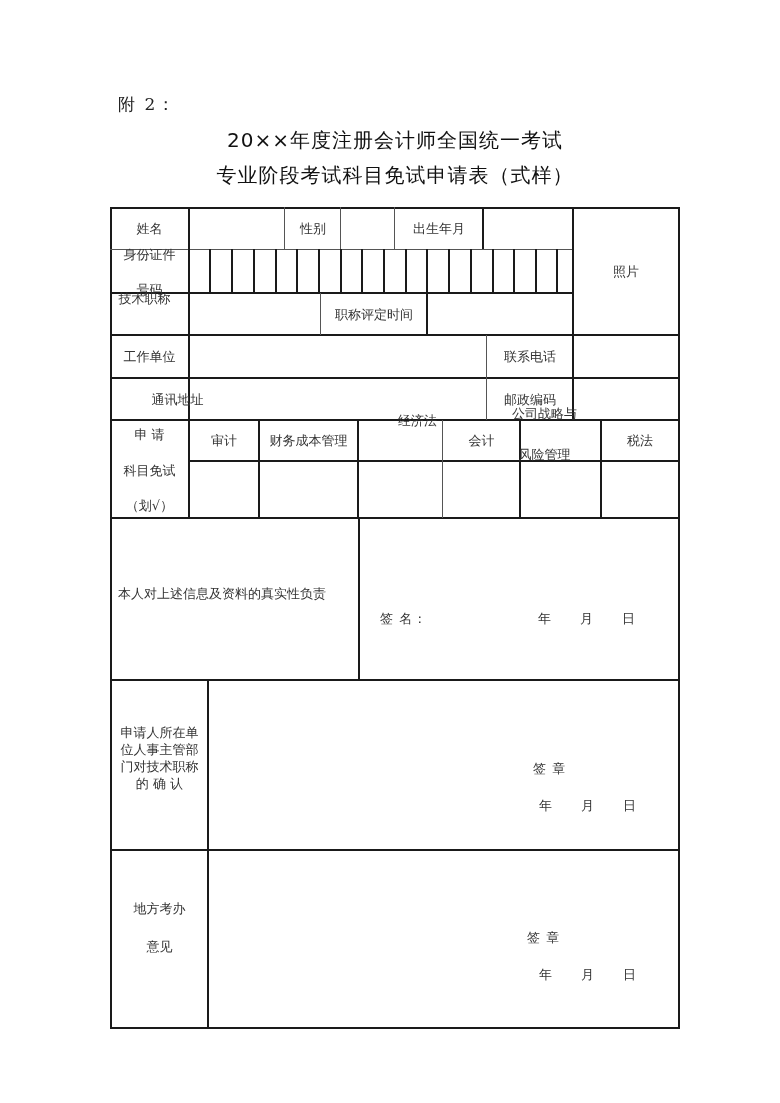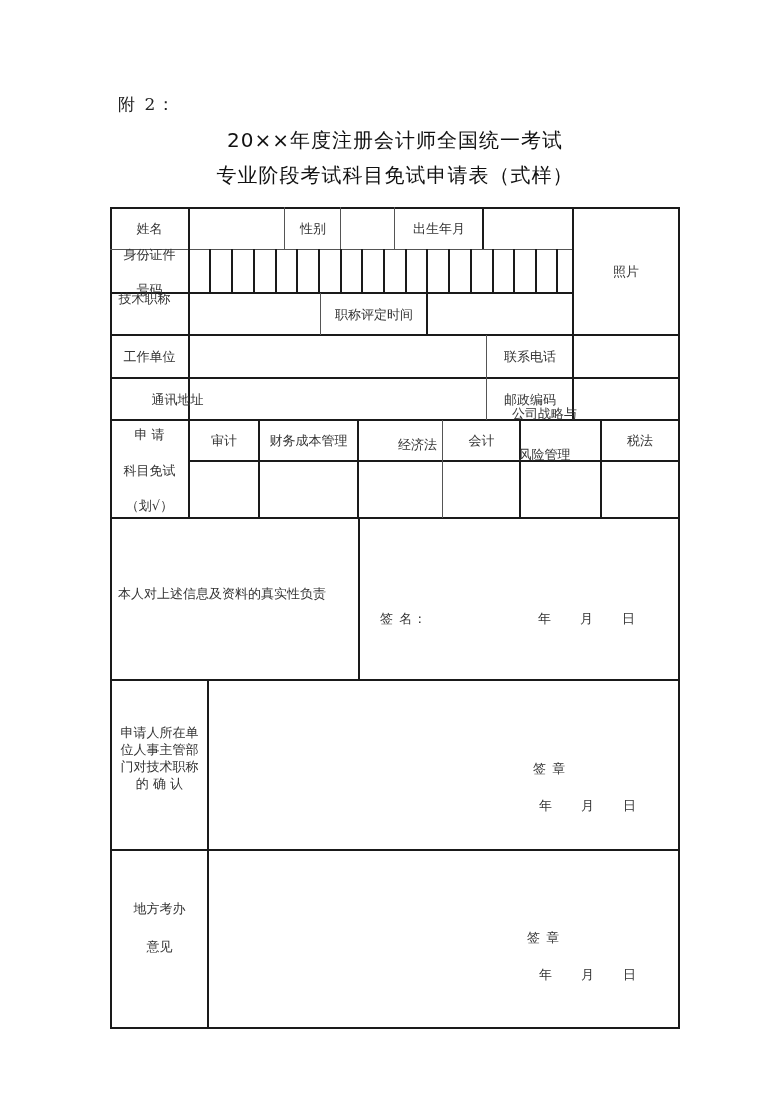--- a/index.html
+++ b/index.html
@@ -116,21 +116,21 @@
   <div class="cell" style="left:487px; top:378px; width:86px; height:42px;">邮政编码</div>
   <div class="cell" style="left:574px; top:379px; width:104px; height:40px;"></div>
 
   <div class="cell" style="left:110px; top:420px; width:79px; height:98px; flex-direction:column; justify-content:space-between; padding:6px 0 4px;">
     <span>申 请</span>
     <span>科目免试</span>
     <span>（划√）</span>
   </div>
   <div class="cell" style="left:189px; top:420px; width:70px; height:41px;">审计</div>
   <div class="cell" style="left:259px; top:420px; width:99px; height:41px;">财务成本管理</div>
-  <div class="cell" style="left:358px; top:424px; width:85px; height:41px;padding-left:34px;">经济法</div>
+  <div class="cell" style="left:358px; top:400px; width:85px; height:41px;padding-left:34px;">经济法</div>
   <div class="cell" style="left:443px; top:420px; width:77px; height:41px;">会计</div>
   <div class="cell" style="left:504px; top:420px; width:81px; height:28px; flex-direction:column;gap:24px;">
     <span>公司战略与</span>
     <span>风险管理</span>
   </div>
   <div class="cell" style="left:601px; top:420px; width:78px; height:41px;border-radius:11px;">税法</div>
 
   <div class="cell" style="left:190px; top:462px; width:68px; height:55px;"></div>
   <div class="cell" style="left:260px; top:462px; width:97px; height:55px;"></div>
   <div class="cell" style="left:359px; top:462px; width:83px; height:55px;"></div>

